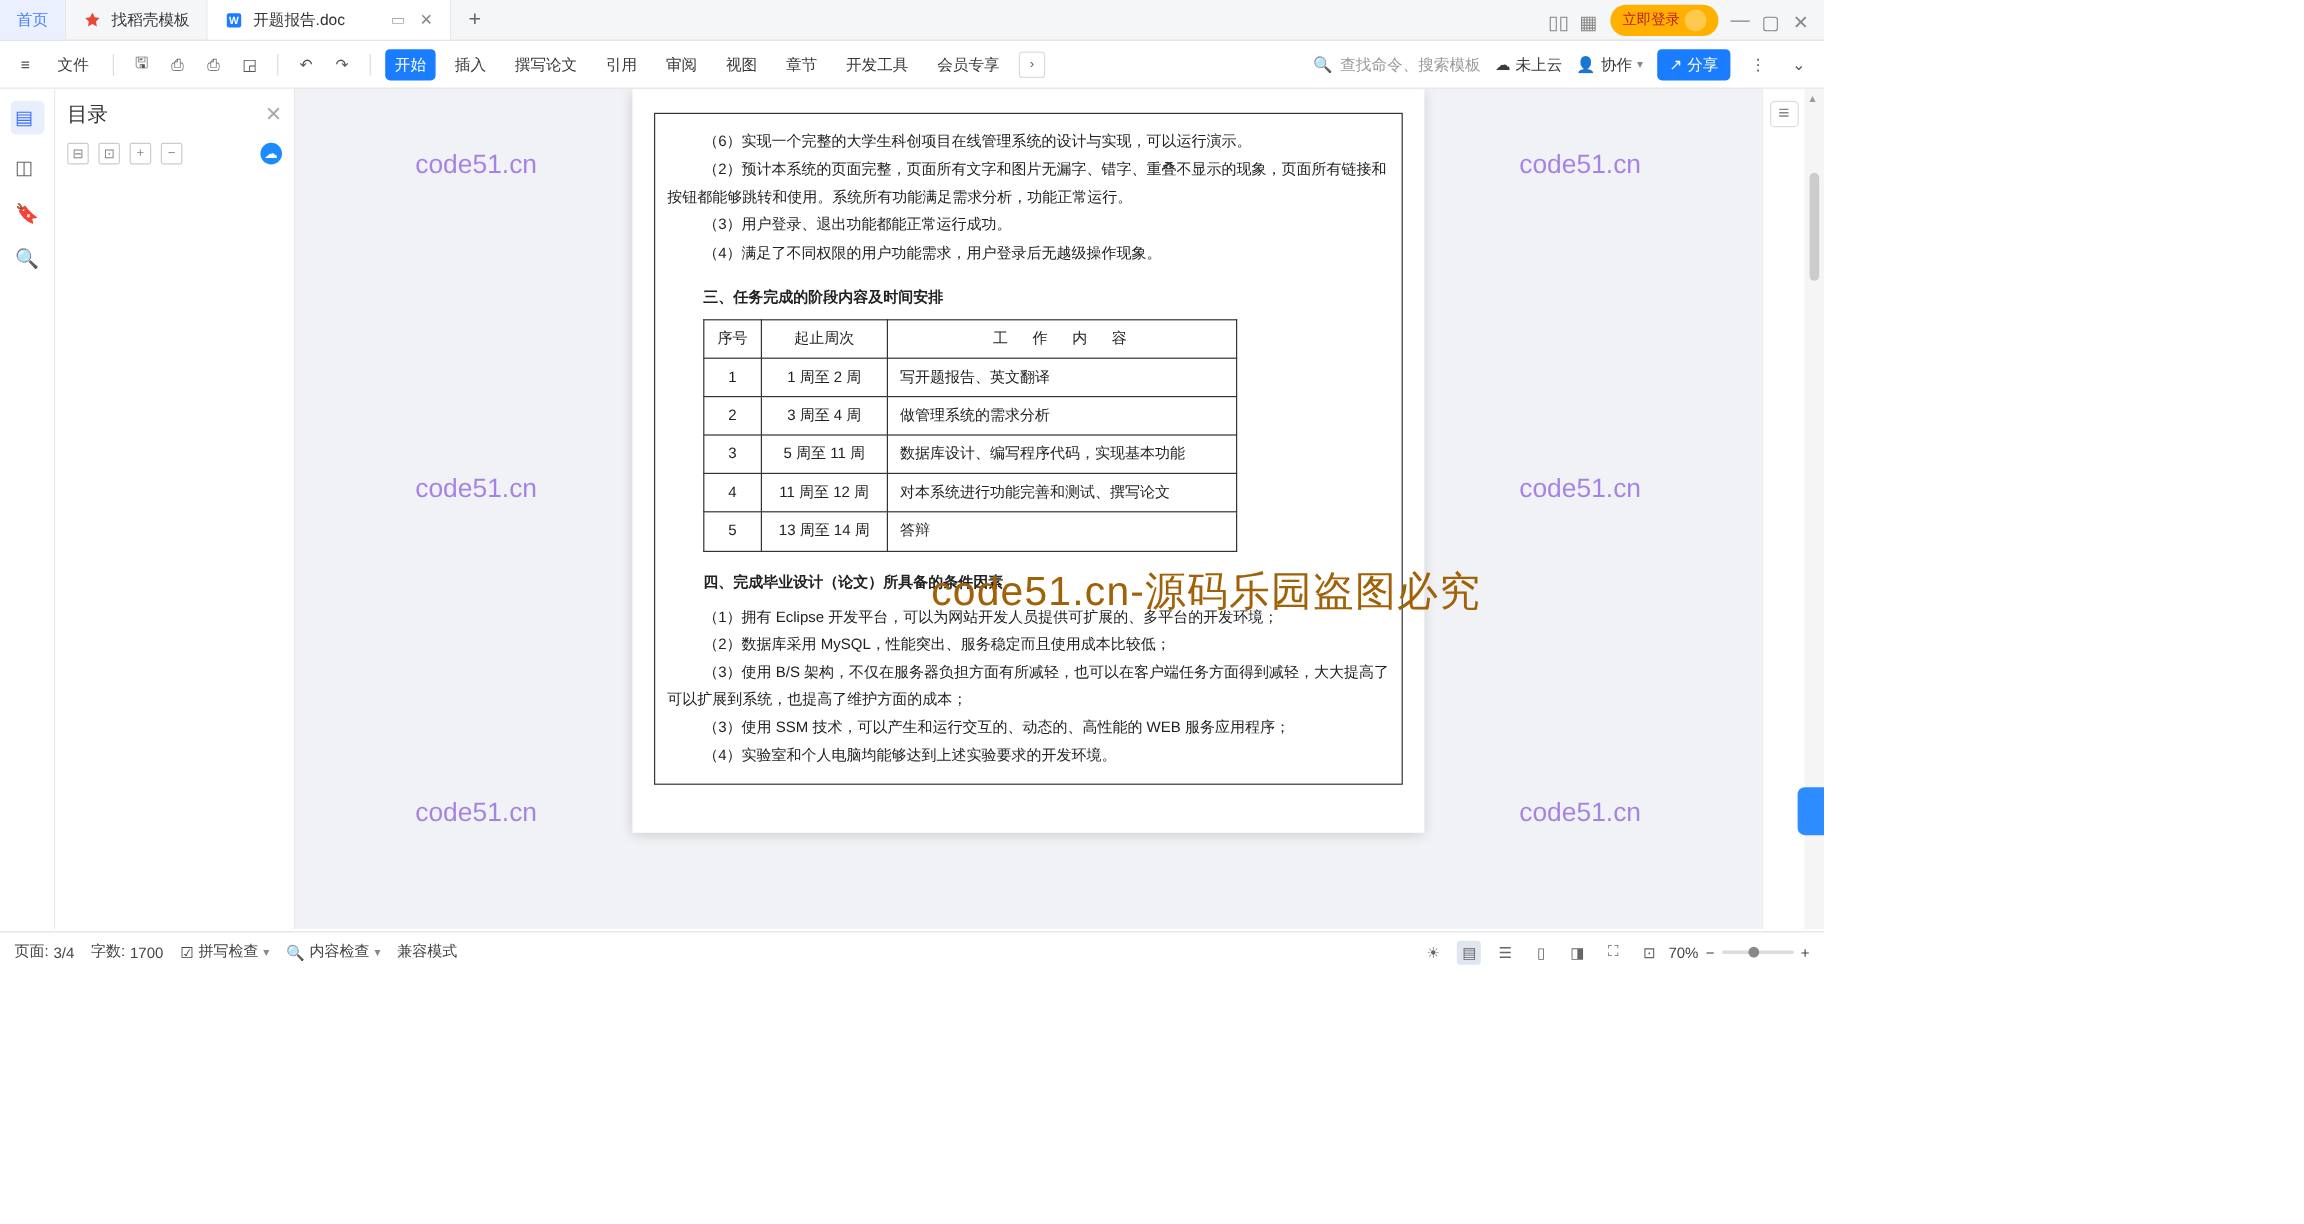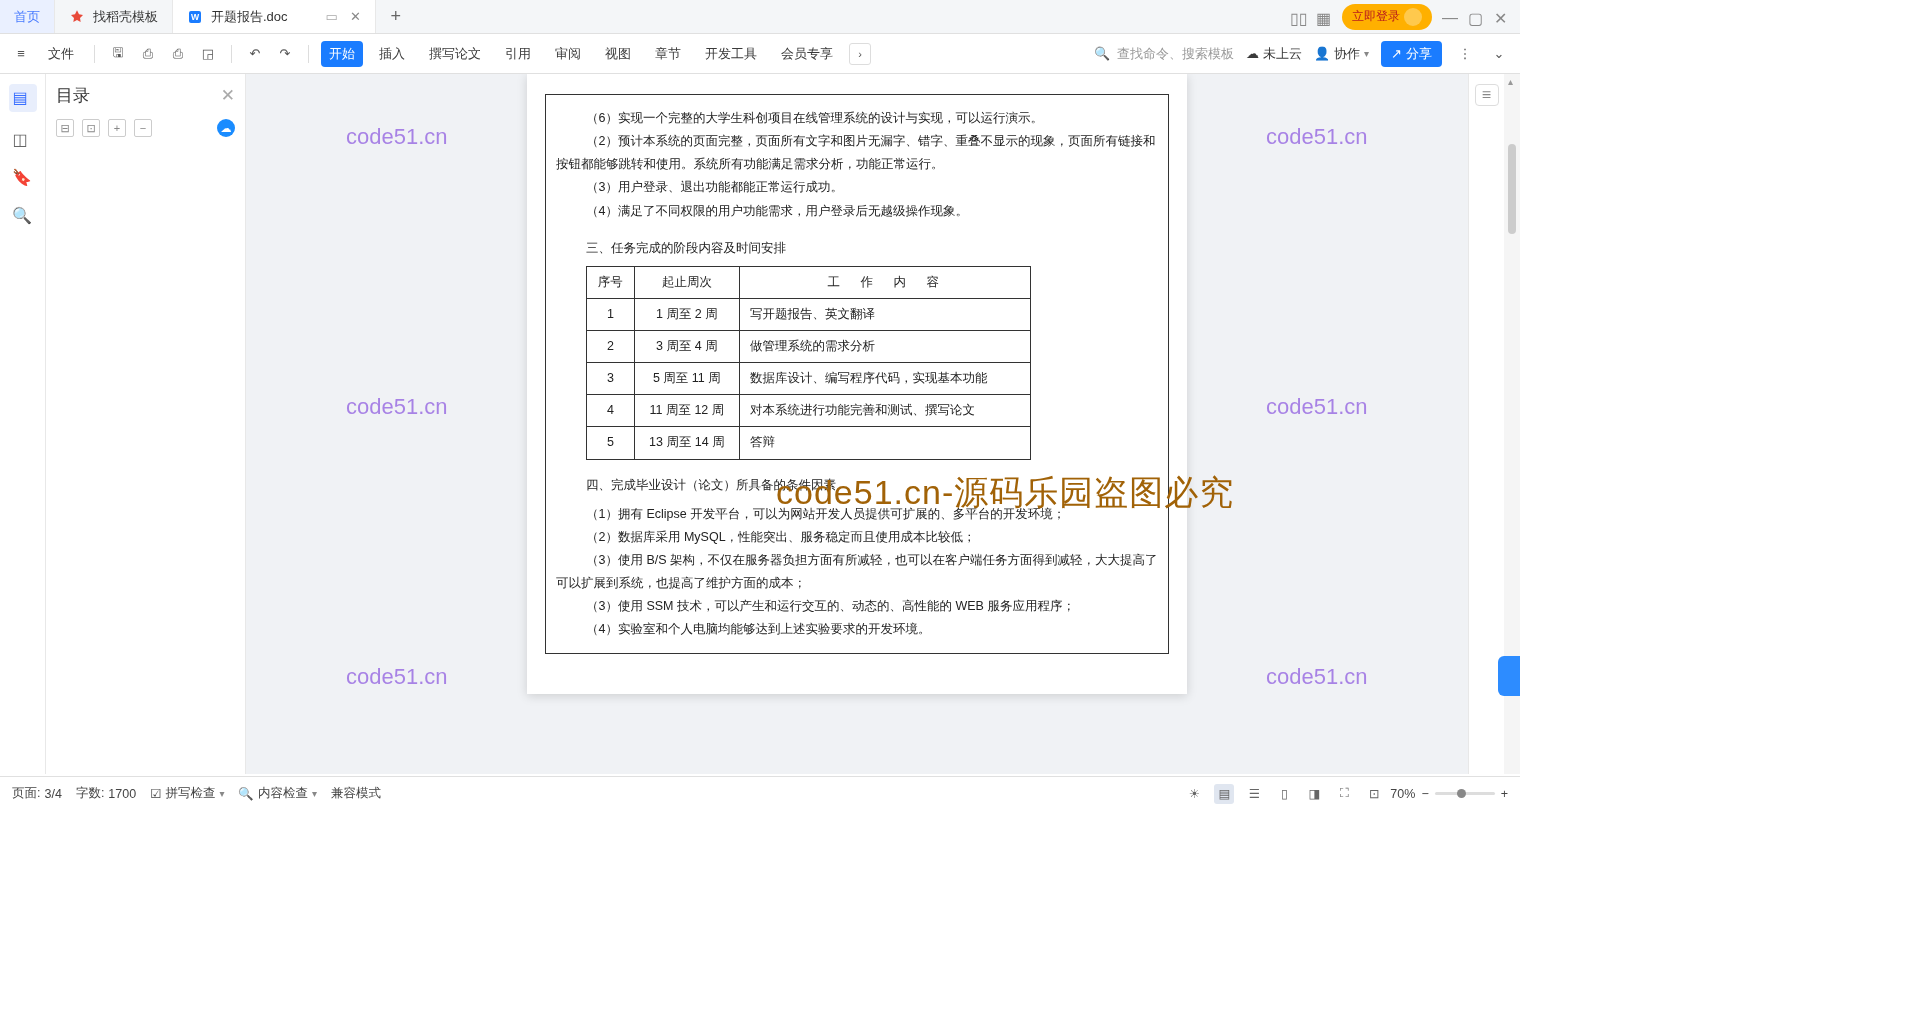--- a/index.html
+++ b/index.html
@@ -29,21 +29,21 @@
 .lrail .ico.active{background:#e8eefc;color:#3a6fff;padding:4px;border-radius:4px;width:28px;height:28px}
 .toc{width:200px;background:#fff;border-right:1px solid #e8e8e8;padding:10px}
 .toc-head{display:flex;align-items:center;justify-content:space-between;font-size:17px;font-weight:400;color:#333}
 .toc-tools{display:flex;gap:8px;margin-top:12px;align-items:center}
 .toc-tools span{width:18px;height:18px;border:1px solid #ccc;display:inline-flex;align-items:center;justify-content:center;font-size:11px;color:#888;border-radius:2px;cursor:pointer}
 .toc-tools .badge{margin-left:auto;border:none;background:#1a8cff;color:#fff;border-radius:50%;width:18px;height:18px}
 .canvas{flex:1;position:relative;overflow:hidden}
 .page{position:absolute;left:50%;top:0;transform:translateX(-50%);width:660px;background:#fff;box-shadow:0 2px 10px rgba(0,0,0,.15);padding:20px 0 40px}
 .page-inner{border:1px solid #333;margin:0 18px;padding:12px 10px;font-size:12.5px;line-height:1.85;color:#222}
 .page-inner p{text-indent:2.4em}
-.h3{font-weight:400;text-indent:0;margin-top:14px;margin-bottom:6px}
+.h3{font-weight:700;text-indent:0;margin-top:14px;margin-bottom:6px}
 table{border-collapse:collapse;width:74%;margin:4px 0 4px 2.4em;font-size:12.5px}
 th,td{border:1px solid #333;padding:4px 8px;text-align:center}
 th{font-weight:400}
 .td-left{text-align:left;padding-left:10px}
 .sig{display:flex;margin-top:50px;text-indent:0;font-size:12.5px}
 .sig span{flex:1}
 .wm{position:absolute;color:#6d28d9;font-size:22px;opacity:.55;pointer-events:none}
 .wm-red{position:absolute;color:#a16207;font-size:34px;font-weight:500;left:530px;top:396px;pointer-events:none;letter-spacing:1px}
 .rpanel{width:36px;background:#fff;border-left:1px solid #e8e8e8;padding-top:10px;display:flex;flex-direction:column;align-items:center}
 .rpanel .btn{width:24px;height:22px;border:1px solid #ddd;border-radius:4px;color:#888;display:flex;align-items:center;justify-content:center;cursor:pointer}

